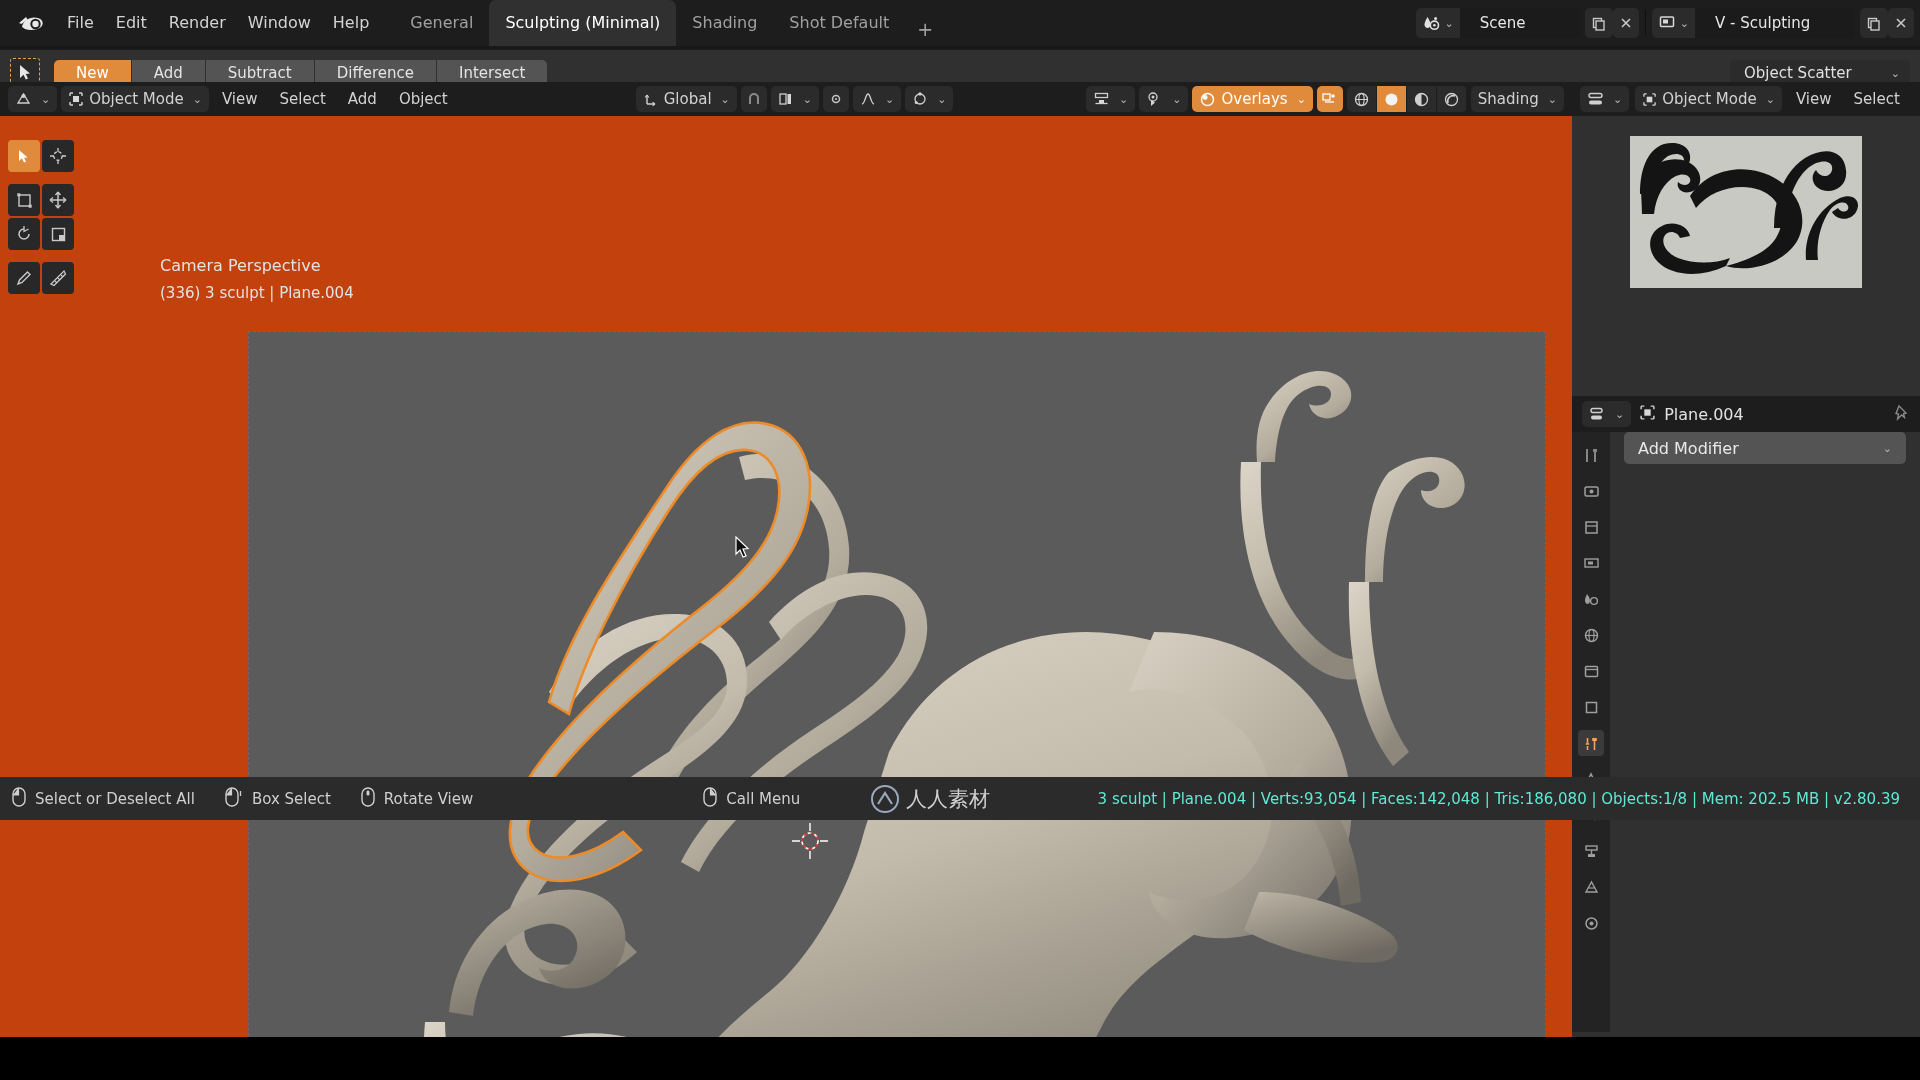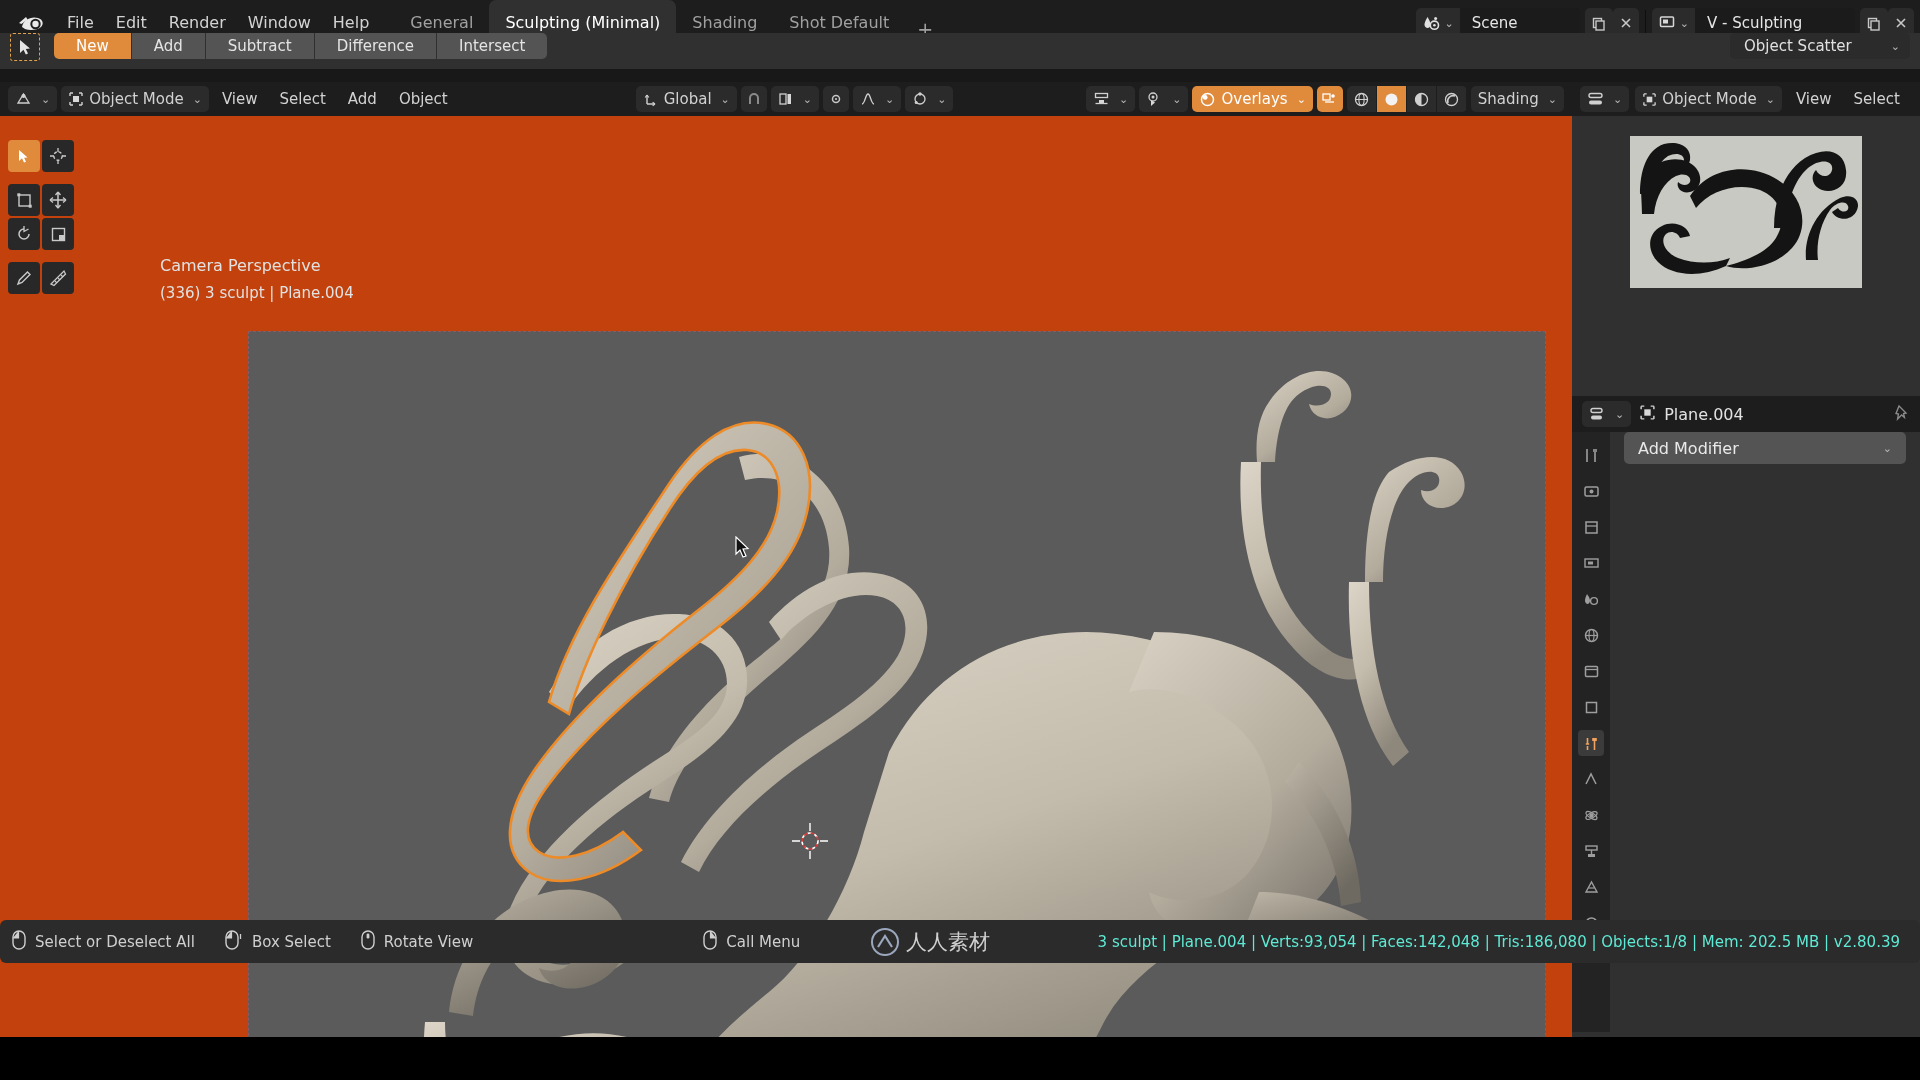--- a/index.html
+++ b/index.html
@@ -2,21 +2,21 @@
 <html><head>
 <meta charset="utf-8">
 <style>
   * { box-sizing: border-box; margin: 0; padding: 0; }
   html, body {
     width: 1920px; height: 1080px;
     background: #000;
     font-family: "DejaVu Sans", "Liberation Sans", sans-serif;
     overflow: hidden;
   }
-  #app { position: relative; width: 1920px; height: 963px; background: #181818; }
+  #app { position: relative; width: 1920px; height: 820px; background: #181818; }
 
   
   .topbar {
     position: absolute; left:0; top:0; width:1920px; height:46px;
     background:#1d1d1d; display:flex; align-items:center;
   }
   .blender-logo { width:34px; height:34px; margin:0 8px 0 14px; position:relative; }
   .blender-logo svg { display:block; }
   .menu-item {
     color:#d3d3d3; font-size:16px; padding:4px 11px; line-height:20px;
@@ -32,31 +32,31 @@
   .wstab-plus { color:#a0a0a0; font-size:19px; padding:6px 12px; }
 
   .topbar-right { margin-left:auto; display:flex; align-items:center; height:46px; padding-right:6px; }
   .scene-block { display:flex; align-items:center; height:30px; }
   .icon-btn {
     display:flex; align-items:center; justify-content:center;
     height:30px; padding:0 6px; border-radius:5px; background:#2b2b2b; color:#c8c8c8;
   }
   .field-dark {
     background:#1b1b1b; color:#e6e6e6; font-size:15px; height:30px;
-    display:flex; align-items:center; padding:0 12px; min-width:120px;
+    display:flex; align-items:center; padding:0 20px; min-width:120px;
     border-radius:0 5px 5px 0;
   }
   .field-dark.wide { min-width:160px; }
   .chev { font-size:11px; margin-left:4px; color:#b9b9b9; }
   .sep-v { width:1px; height:26px; background:#0e0e0e; margin:0 6px; }
 
   
   .toolrow {
-    position:absolute; left:0; top:33px; width:1920px; height:36px;
-    background:#303030; display:flex; align-items:flex-start; padding-left:10px;
+    position:absolute; left:0; top:50px; width:1920px; height:36px;
+    background:#303030; display:flex; align-items:flex-end; padding-left:10px;
   }
   .toolrow-icon {
     width:30px; height:28px; border:1px dashed #e0a24a; border-radius:3px;
     display:flex; align-items:center; justify-content:center; margin-right:14px;
     background:#2a2a2a;
   }
   .seg { display:flex; height:26px; border-radius:5px; overflow:hidden; }
   .seg > div {
     background:#545454; color:#e4e4e4; font-size:15px; padding:0 22px;
     display:flex; align-items:center; border-right:1px solid #303030;
@@ -157,21 +157,21 @@
   .ptab.active { background:#3b3b3b; color:#f0a25e; }
   .prop-body { position:absolute; left:38px; top:340px; width:310px; height:600px; padding:10px 14px; }
   .add-modifier {
     height:32px; background:#545454; border-radius:5px; color:#e9e9e9; font-size:16px;
     display:flex; align-items:center; padding:0 14px; justify-content:space-between;
   }
 
   
   .statusbar {
     position:absolute; left:0; bottom:0; width:1920px; height:43px;
-    background:#2b2b2b; display:flex; align-items:center; padding:0 12px; color:#cfcfcf; font-size:15px;border-radius:6px;
+    background:#2b2b2b; display:flex; align-items:center; padding:0 12px; color:#cfcfcf; font-size:15px;
   }
   .sb-item { display:flex; align-items:center; gap:9px; margin-right:30px; }
   .sb-stats { margin-left:auto; color:#5eead4; font-size:15px; white-space:nowrap; padding-right:8px; }
   .sb-logo { display:flex; align-items:center; gap:6px; position:absolute; left:870px; }
   .wm-top {
     position:absolute; left:855px; top:6px; color:#c9c9c9; font-size:26px;
     font-family:"DejaVu Sans", sans-serif; letter-spacing:1px;
   }
 </style>
 </head>

